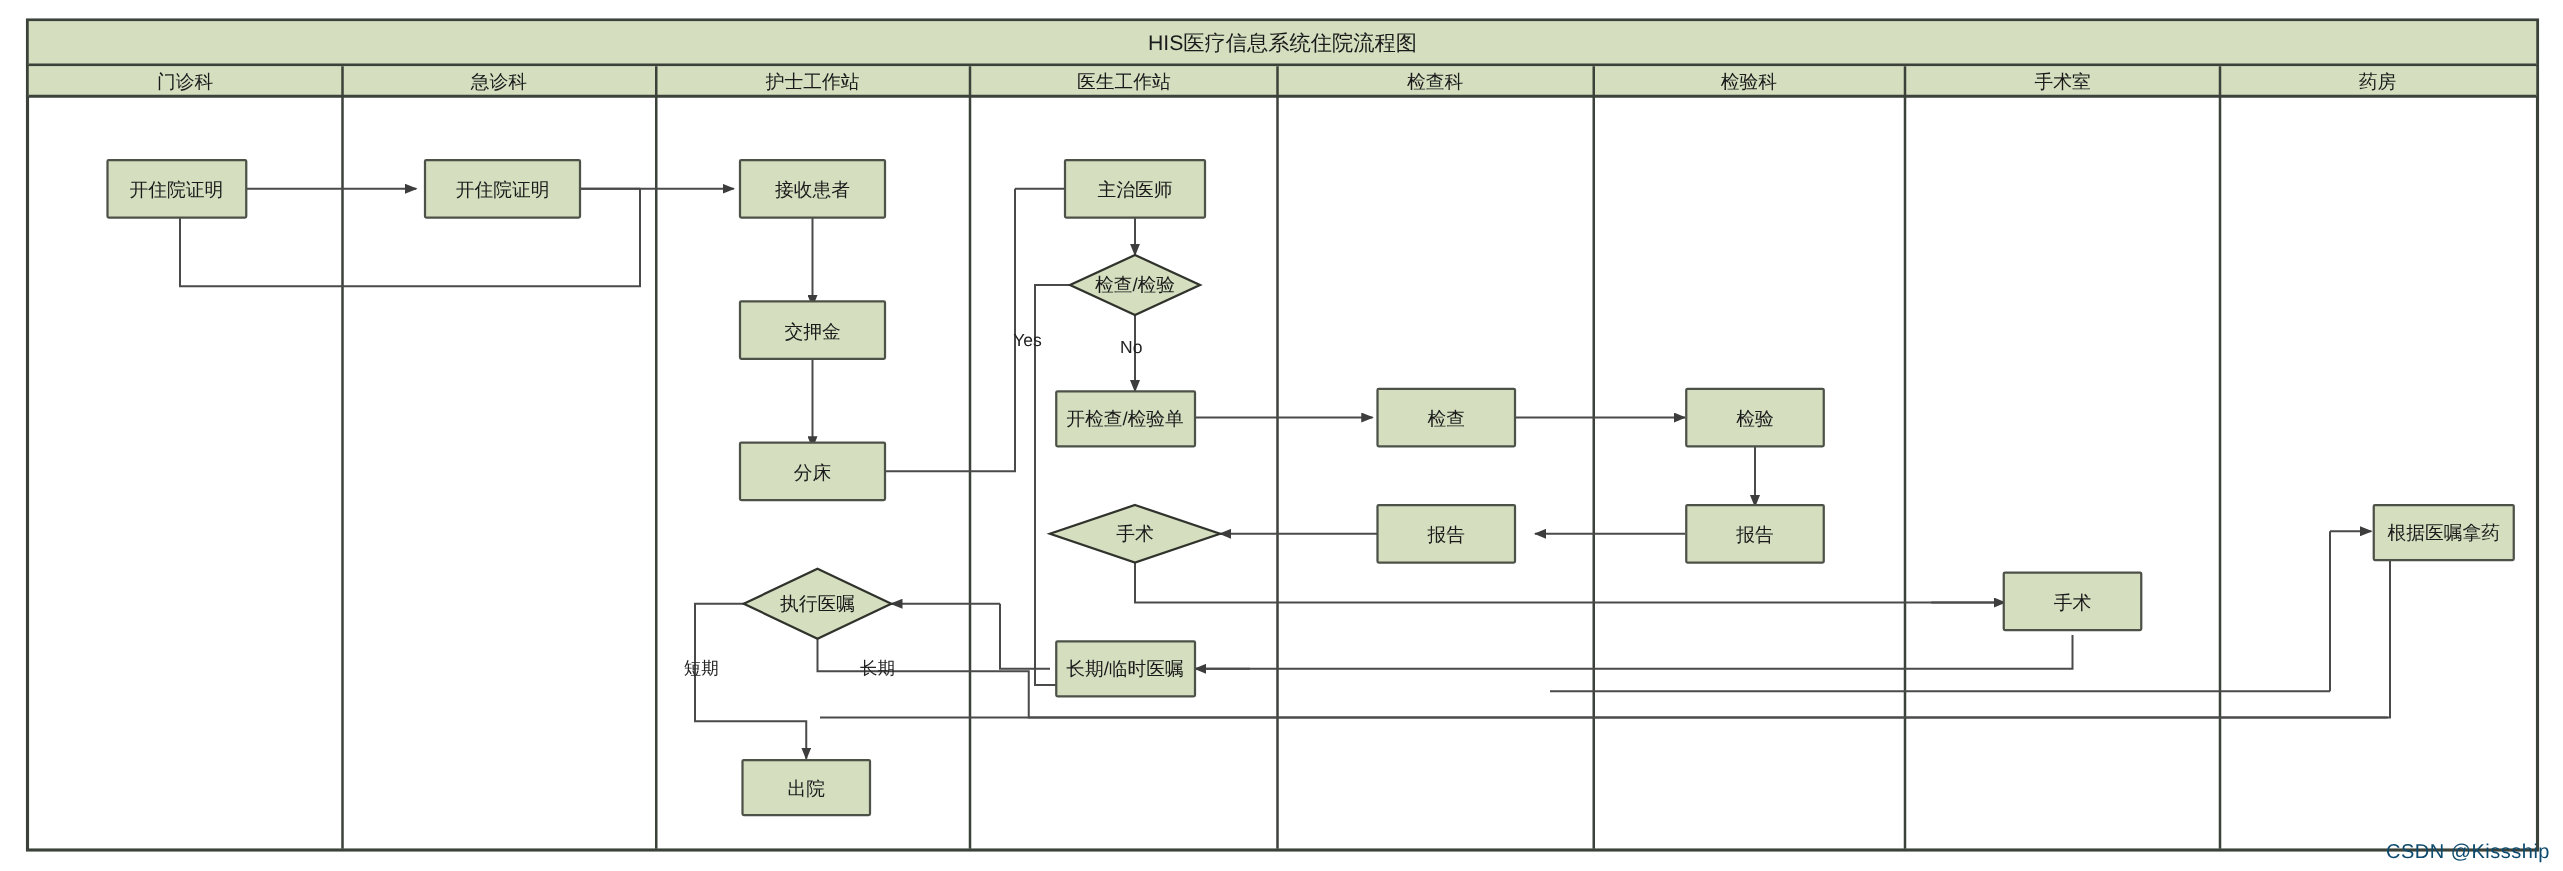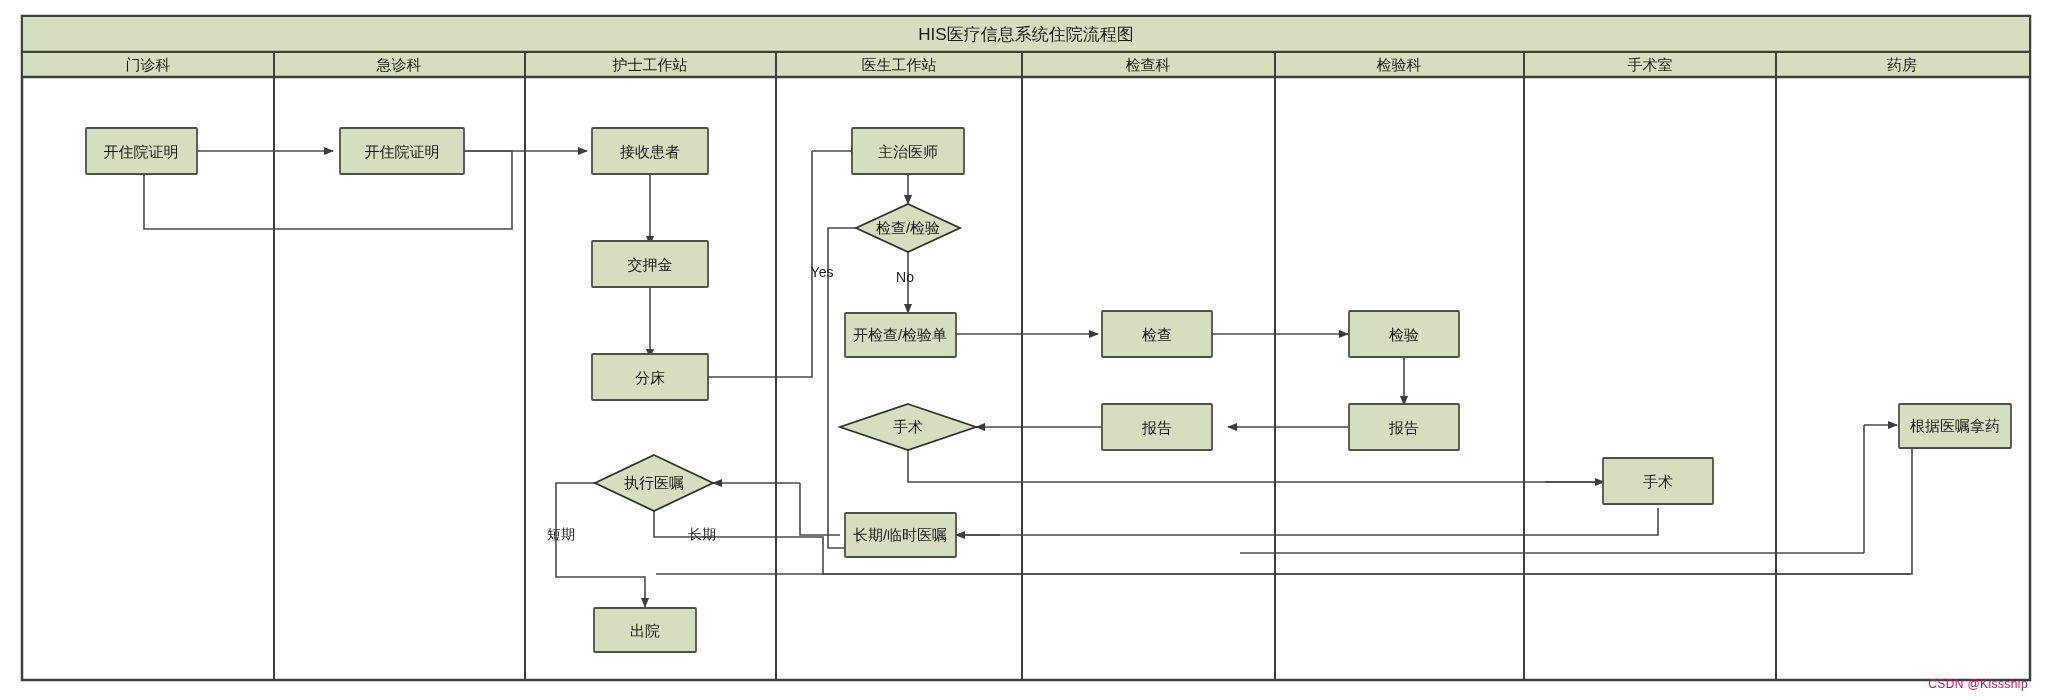--- a/index.html
+++ b/index.html
@@ -27,25 +27,25 @@
   .swim-title-text, .swim-head-text, .node-text, .edge-label-text {
     font-family: "Liberation Sans", "DejaVu Sans", sans-serif;
     fill: #1a1a1a;
   }
   .swim-title-text { font-size: 17px; }
   .swim-head-text  { font-size: 15px; }
   .node-text       { font-size: 15px; }
   .edge-label-text { font-size: 14px; fill: #222222; }
   .watermark {
     position: absolute;
-    right: 22px;
+    right: 10px;
     bottom: 6px;
     font-family: "Liberation Sans", "DejaVu Sans", sans-serif;
-    font-size: 12px;
-    color: #be185d;
+    font-size: 16px;
+    color: #0c4a6e;
     letter-spacing: 0.4px;
     white-space: nowrap;
   }
 </style>
 </head>
 <body>
 
 <div id="canvas">
 
   <svg id="diagram" viewBox="0 0 2050 697">

